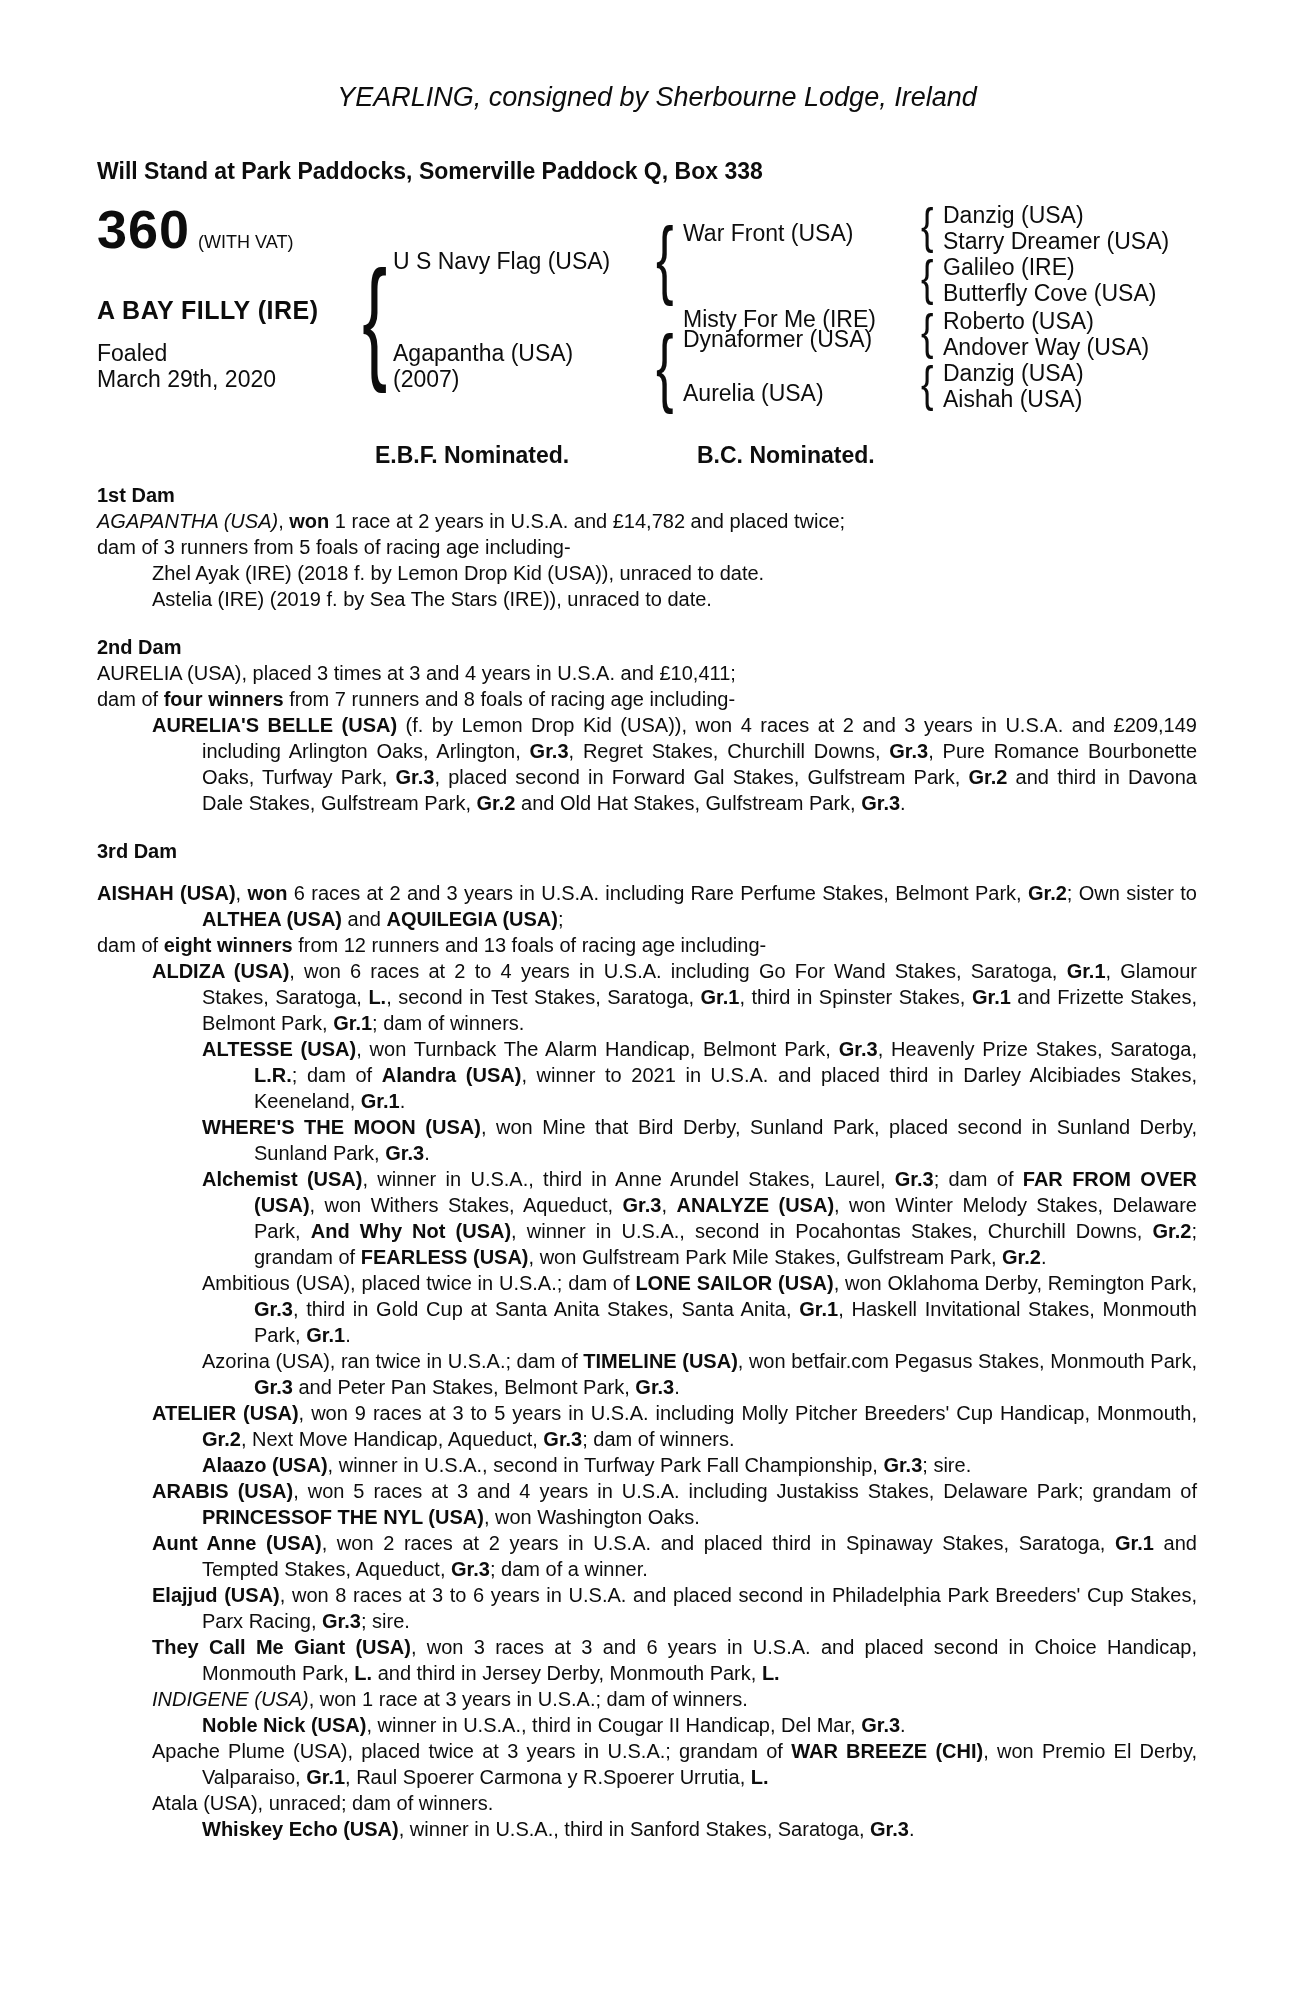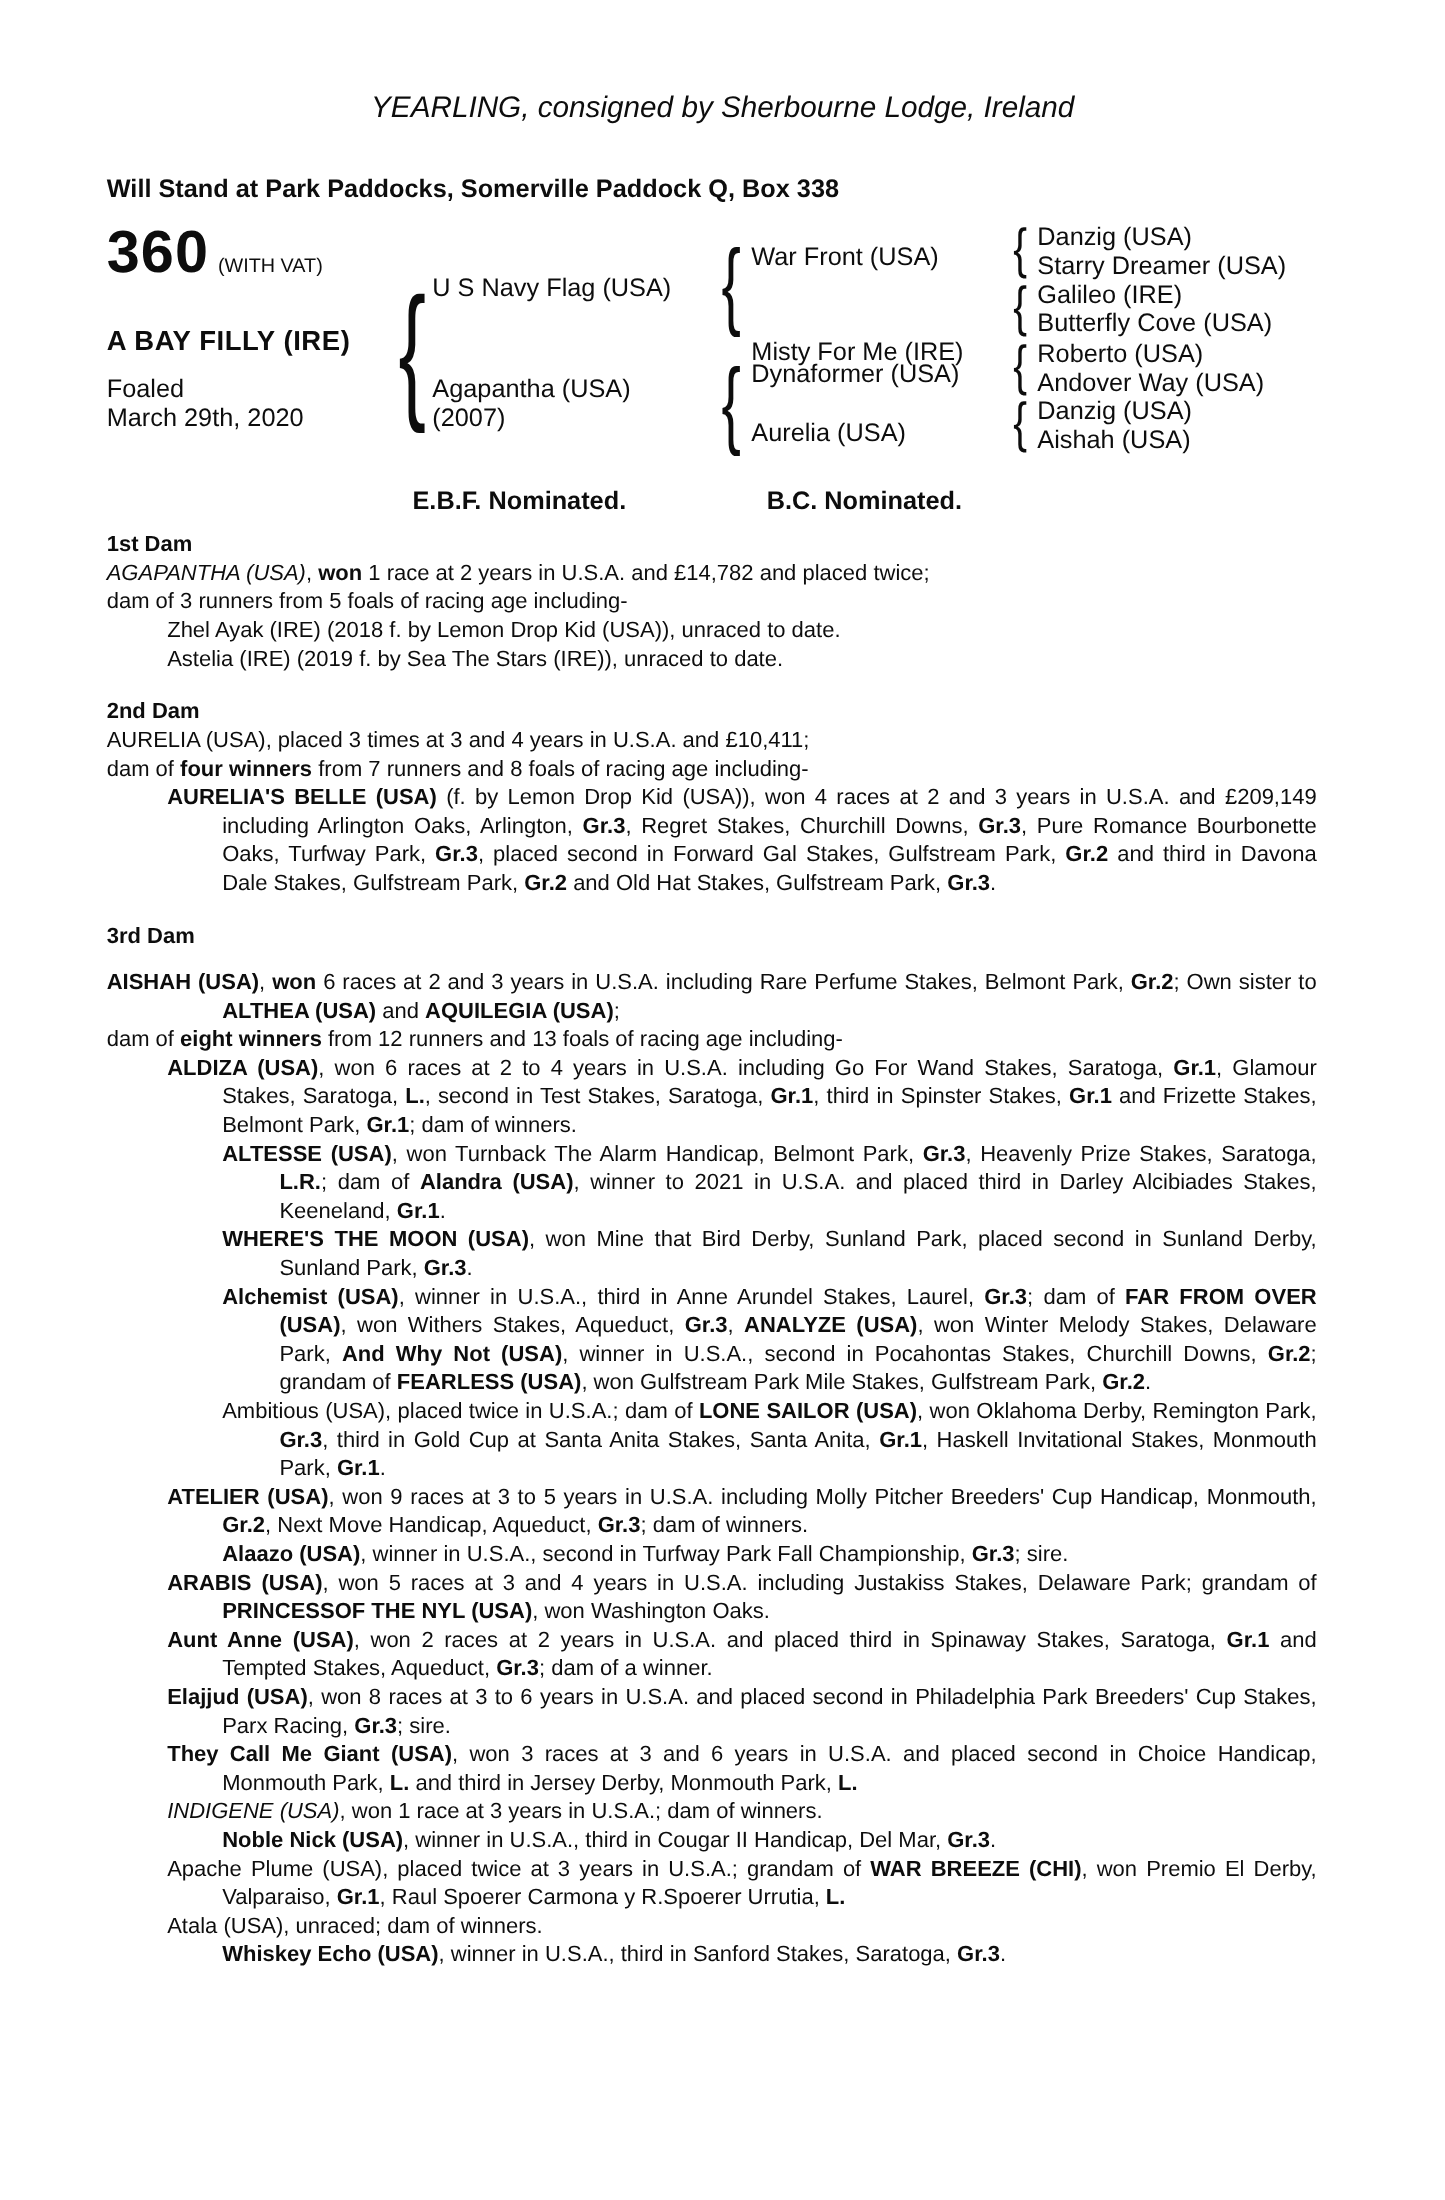--- a/index.html
+++ b/index.html
@@ -135,20 +135,21 @@
     </section>
     <section class="dam-section">
       <div class="dam-heading">3rd Dam</div>
       <p class="para p-l0h"><span class="b">AISHAH (USA)</span><span>, </span><span class="b">won</span><span> 6 races at 2 and 3 years in U.S.A. including Rare Perfume Stakes, Belmont Park, </span><span class="b">Gr.2</span><span>; Own sister to </span><span class="b">ALTHEA (USA)</span><span> and </span><span class="b">AQUILEGIA (USA)</span><span>;</span></p>
       <p class="para p-l0"><span>dam of </span><span class="b">eight winners</span><span> from 12 runners and 13 foals of racing age including-</span></p>
       <p class="para p-l1"><span class="b">ALDIZA (USA)</span><span>, won 6 races at 2 to 4 years in U.S.A. including Go For Wand Stakes, Saratoga, </span><span class="b">Gr.1</span><span>, Glamour Stakes, Saratoga, </span><span class="b">L.</span><span>, second in Test Stakes, Saratoga, </span><span class="b">Gr.1</span><span>, third in Spinster Stakes, </span><span class="b">Gr.1</span><span> and Frizette Stakes, Belmont Park, </span><span class="b">Gr.1</span><span>; dam of winners.</span></p>
       <p class="para p-l2"><span class="b">ALTESSE (USA)</span><span>, won Turnback The Alarm Handicap, Belmont Park, </span><span class="b">Gr.3</span><span>, Heavenly Prize Stakes, Saratoga, </span><span class="b">L.R.</span><span>; dam of </span><span class="b">Alandra (USA)</span><span>, winner to 2021 in U.S.A. and placed third in Darley Alcibiades Stakes, Keeneland, </span><span class="b">Gr.1</span><span>.</span></p>
       <p class="para p-l2"><span class="b">WHERE'S THE MOON (USA)</span><span>, won Mine that Bird Derby, Sunland Park, placed second in Sunland Derby, Sunland Park, </span><span class="b">Gr.3</span><span>.</span></p>
       <p class="para p-l2"><span class="b">Alchemist (USA)</span><span>, winner in U.S.A., third in Anne Arundel Stakes, Laurel, </span><span class="b">Gr.3</span><span>; dam of </span><span class="b">FAR FROM OVER (USA)</span><span>, won Withers Stakes, Aqueduct, </span><span class="b">Gr.3</span><span>, </span><span class="b">ANALYZE (USA)</span><span>, won Winter Melody Stakes, Delaware Park, </span><span class="b">And Why Not (USA)</span><span>, winner in U.S.A., second in Pocahontas Stakes, Churchill Downs, </span><span class="b">Gr.2</span><span>; grandam of </span><span class="b">FEARLESS (USA)</span><span>, won Gulfstream Park Mile Stakes, Gulfstream Park, </span><span class="b">Gr.2</span><span>.</span></p>
       <p class="para p-l2"><span>Ambitious (USA), placed twice in U.S.A.; dam of </span><span class="b">LONE SAILOR (USA)</span><span>, won Oklahoma Derby, Remington Park, </span><span class="b">Gr.3</span><span>, third in Gold Cup at Santa Anita Stakes, Santa Anita, </span><span class="b">Gr.1</span><span>, Haskell Invitational Stakes, Monmouth Park, </span><span class="b">Gr.1</span><span>.</span></p>
+      <p class="para p-l2"><span>Azorina (USA), ran twice in U.S.A.; dam of </span><span class="b">TIMELINE (USA)</span><span>, won betfair.com Pegasus Stakes, Monmouth Park, </span><span class="b">Gr.3</span><span> and Peter Pan Stakes, Belmont Park, </span><span class="b">Gr.3</span><span>.</span></p>
       <p class="para p-l1"><span class="b">ATELIER (USA)</span><span>, won 9 races at 3 to 5 years in U.S.A. including Molly Pitcher Breeders' Cup Handicap, Monmouth, </span><span class="b">Gr.2</span><span>, Next Move Handicap, Aqueduct, </span><span class="b">Gr.3</span><span>; dam of winners.</span></p>
       <p class="para p-l2"><span class="b">Alaazo (USA)</span><span>, winner in U.S.A., second in Turfway Park Fall Championship, </span><span class="b">Gr.3</span><span>; sire.</span></p>
       <p class="para p-l1"><span class="b">ARABIS (USA)</span><span>, won 5 races at 3 and 4 years in U.S.A. including Justakiss Stakes, Delaware Park; grandam of </span><span class="b">PRINCESSOF THE NYL (USA)</span><span>, won Washington Oaks.</span></p>
       <p class="para p-l1"><span class="b">Aunt Anne (USA)</span><span>, won 2 races at 2 years in U.S.A. and placed third in Spinaway Stakes, Saratoga, </span><span class="b">Gr.1</span><span> and Tempted Stakes, Aqueduct, </span><span class="b">Gr.3</span><span>; dam of a winner.</span></p>
       <p class="para p-l1"><span class="b">Elajjud (USA)</span><span>, won 8 races at 3 to 6 years in U.S.A. and placed second in Philadelphia Park Breeders' Cup Stakes, Parx Racing, </span><span class="b">Gr.3</span><span>; sire.</span></p>
       <p class="para p-l1"><span class="b">They Call Me Giant (USA)</span><span>, won 3 races at 3 and 6 years in U.S.A. and placed second in Choice Handicap, Monmouth Park, </span><span class="b">L.</span><span> and third in Jersey Derby, Monmouth Park, </span><span class="b">L.</span></p>
       <p class="para p-l1"><span class="i">INDIGENE (USA)</span><span>, won 1 race at 3 years in U.S.A.; dam of winners.</span></p>
       <p class="para p-l2"><span class="b">Noble Nick (USA)</span><span>, winner in U.S.A., third in Cougar II Handicap, Del Mar, </span><span class="b">Gr.3</span><span>.</span></p>
       <p class="para p-l1"><span>Apache Plume (USA), placed twice at 3 years in U.S.A.; grandam of </span><span class="b">WAR BREEZE (CHI)</span><span>, won Premio El Derby, Valparaiso, </span><span class="b">Gr.1</span><span>, Raul Spoerer Carmona y R.Spoerer Urrutia, </span><span class="b">L.</span></p>
       <p class="para p-l1"><span>Atala (USA), unraced; dam of winners.</span></p>

